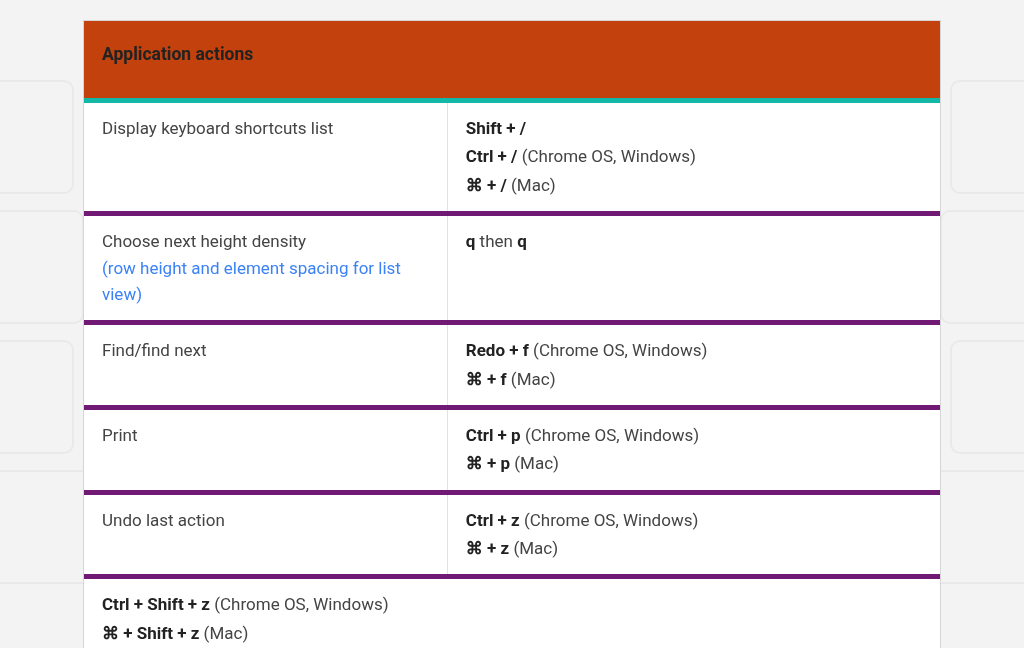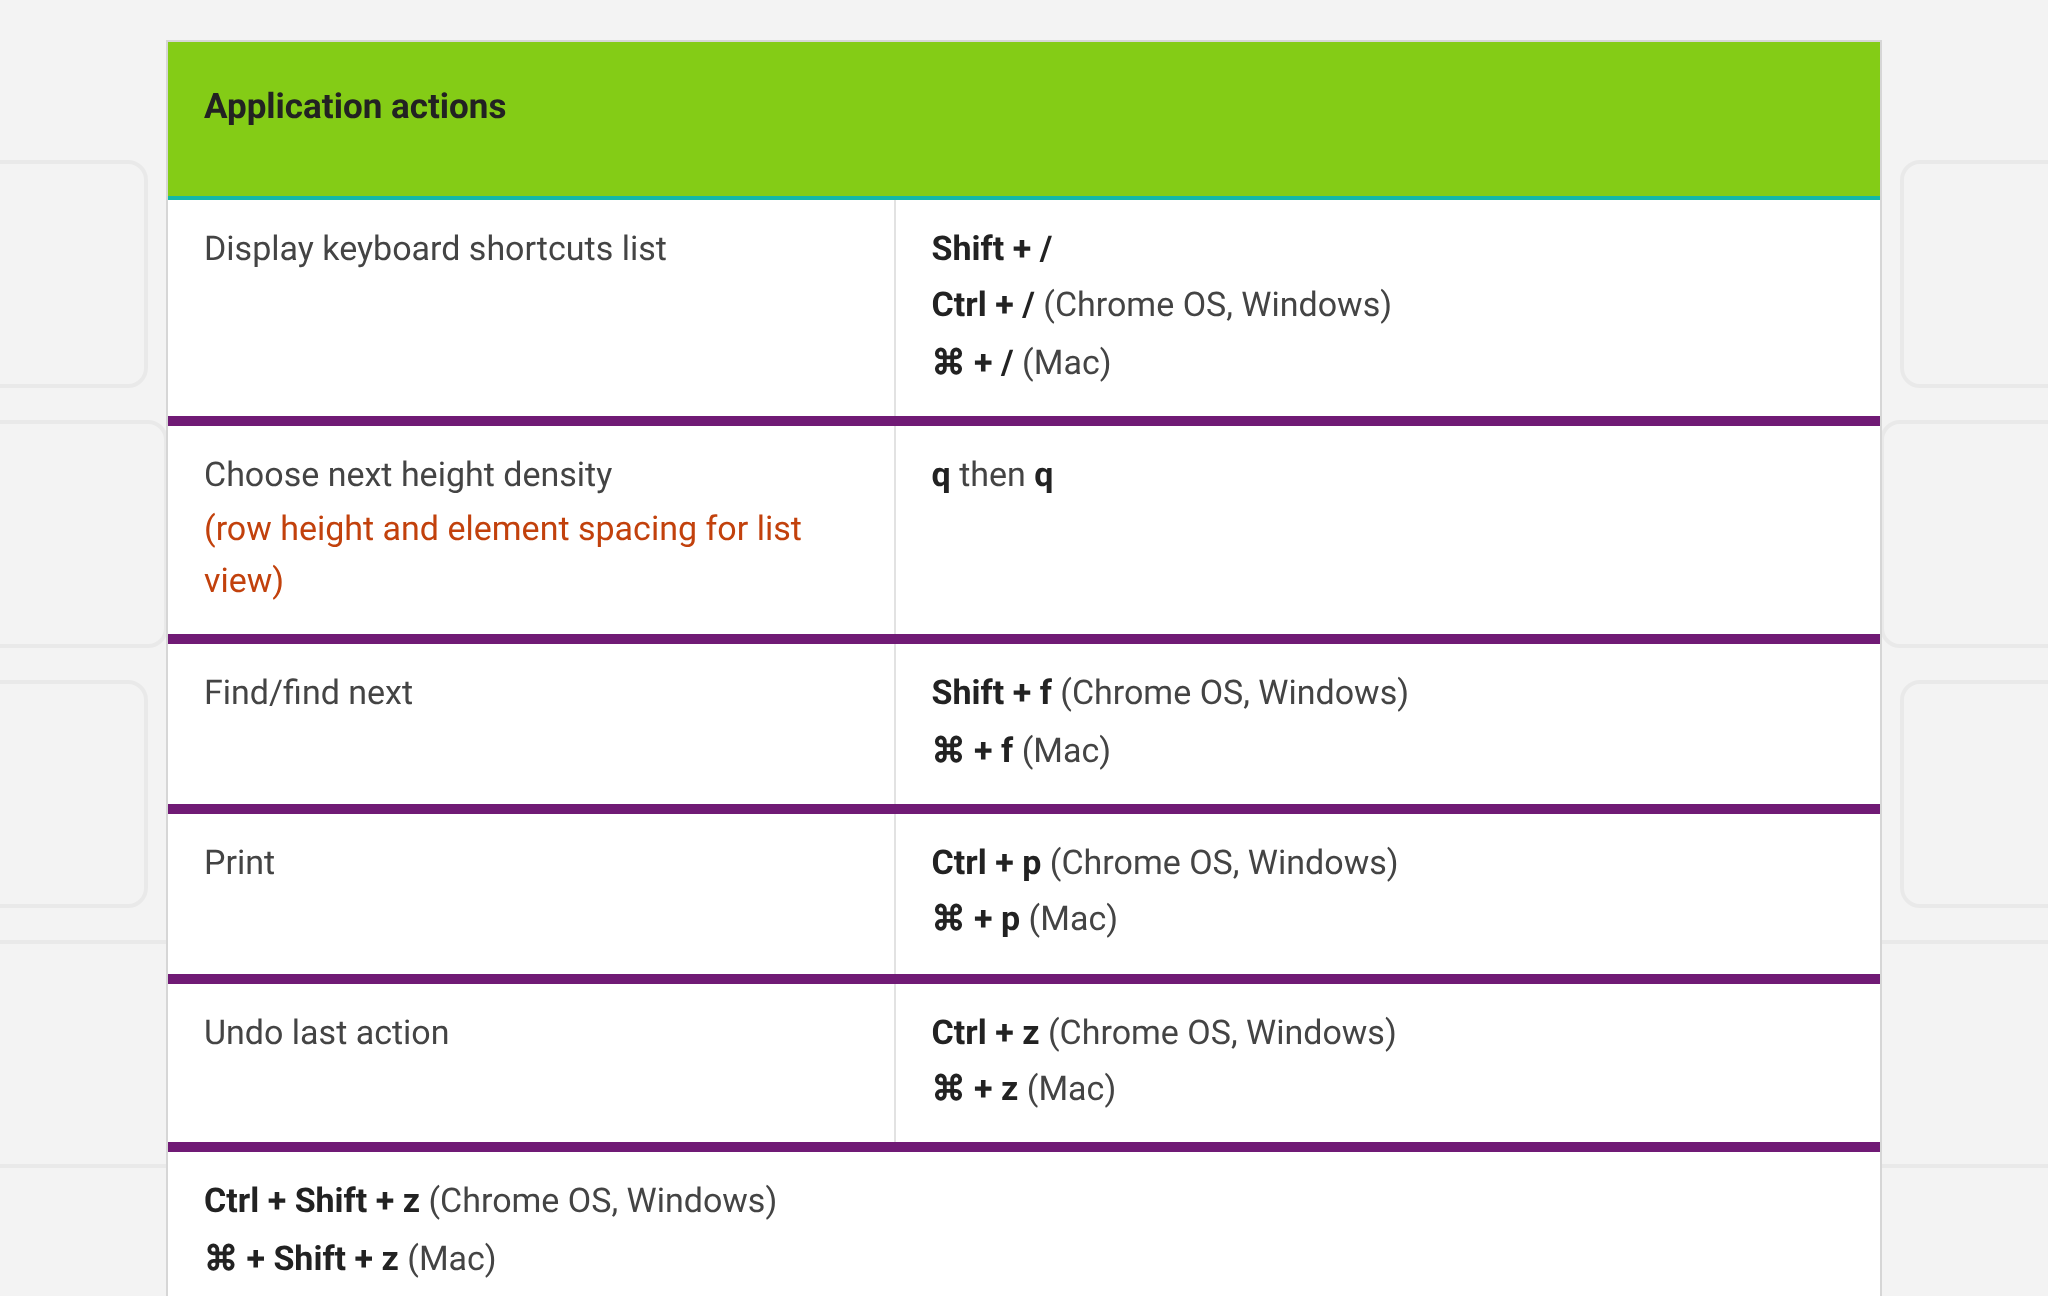--- a/index.html
+++ b/index.html
@@ -40,22 +40,22 @@
     margin-top: 20px;
     width: 856px;
     border: 1px solid #d6d6d6;
     background: #fff;
     font-size: 17px;
     line-height: 1.55;
     color: #333;
   }
 
   .panel-header {
-    background: #84cc16;
-    border-bottom: 2px solid #14b8a6;
+    background: #c2410c;
+    border-bottom: 5px solid #14b8a6;
     padding: 20px 18px 30px 18px;
     font-weight: 700;
     font-size: 17.5px;
     color: #222;
   }
 
   .row {
     display: flex;
     border-bottom: 5px solid #701a75;
   }
@@ -69,21 +69,21 @@
     box-sizing: border-box;
     border-right: 1px solid #e2e2e2;
     color: #444;
   }
   .cell.shortcut {
     flex: 1;
     box-sizing: border-box;
   }
 
   .sub {
-    color: #c2410c;
+    color: #3b82f6;
     display: block;
   }
 
   .shortcut-line {
     display: block;
   }
   .shortcut-line + .shortcut-line { margin-top: 2px; }
 
   .shortcut-line b { font-weight: 700; color: #222; }
   .context { color: #444; font-weight: 400; }
@@ -116,21 +116,21 @@
       </div>
       <div class="row">
         <div class="cell action"><span>Choose next height density</span><span class="sub">(row height and element spacing for list view)</span></div>
         <div class="cell shortcut">
           <span class="shortcut-line"><b>q</b><span class="context"> then </span><b>q</b></span>
         </div>
       </div>
       <div class="row">
         <div class="cell action"><span>Find/find next</span></div>
         <div class="cell shortcut">
-          <span class="shortcut-line"><b>Shift + f</b><span class="context"> (Chrome OS, Windows)</span></span>
+          <span class="shortcut-line"><b>Redo + f</b><span class="context"> (Chrome OS, Windows)</span></span>
           <span class="shortcut-line"><b>⌘ + f</b><span class="context"> (Mac)</span></span>
         </div>
       </div>
       <div class="row">
         <div class="cell action"><span>Print</span></div>
         <div class="cell shortcut">
           <span class="shortcut-line"><b>Ctrl + p</b><span class="context"> (Chrome OS, Windows)</span></span>
           <span class="shortcut-line"><b>⌘ + p</b><span class="context"> (Mac)</span></span>
         </div>
       </div>

